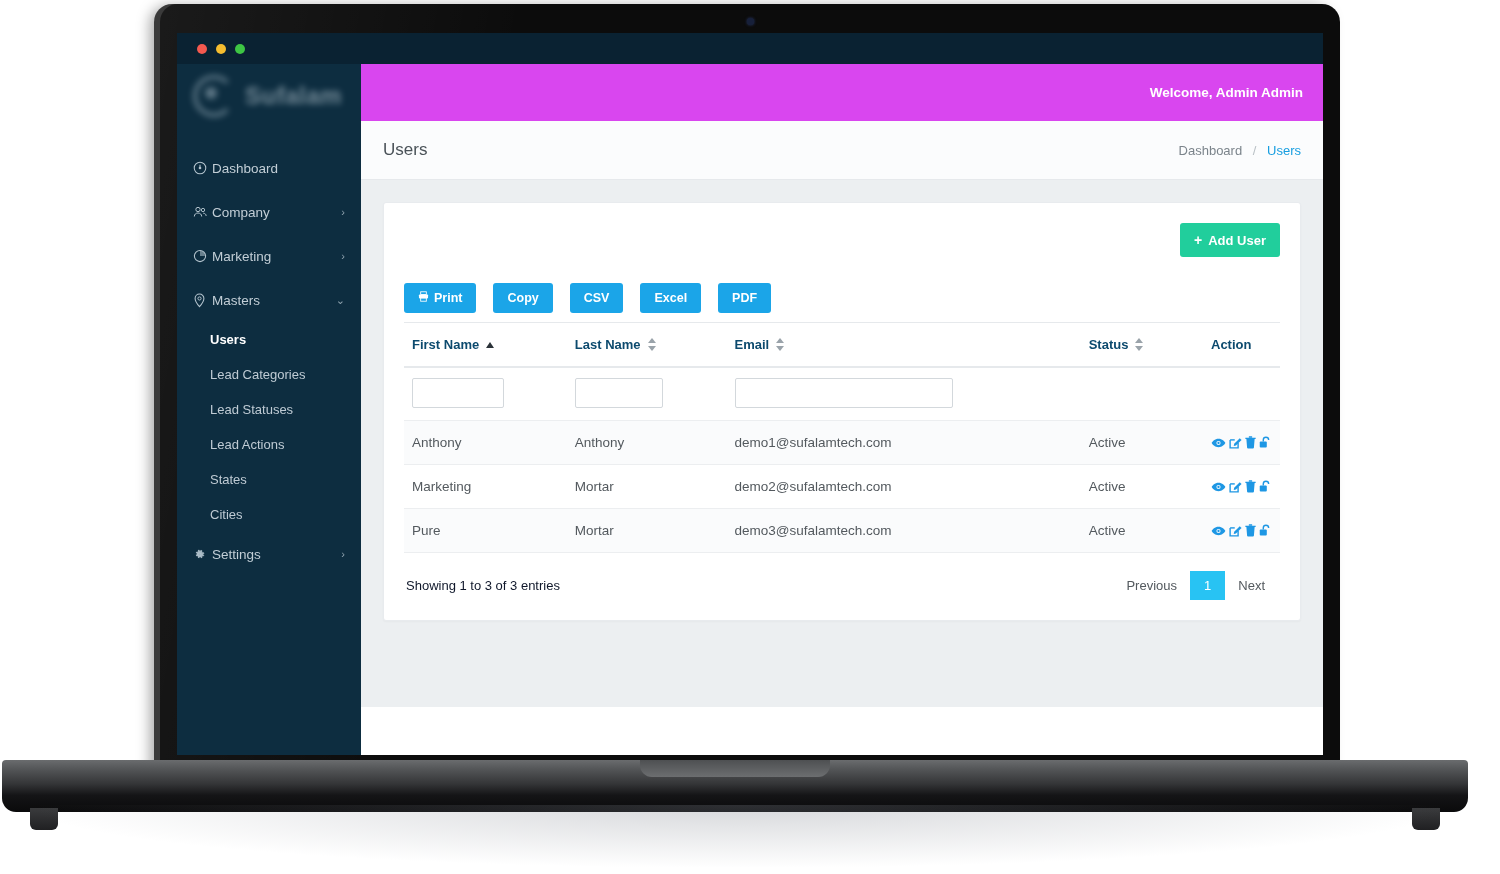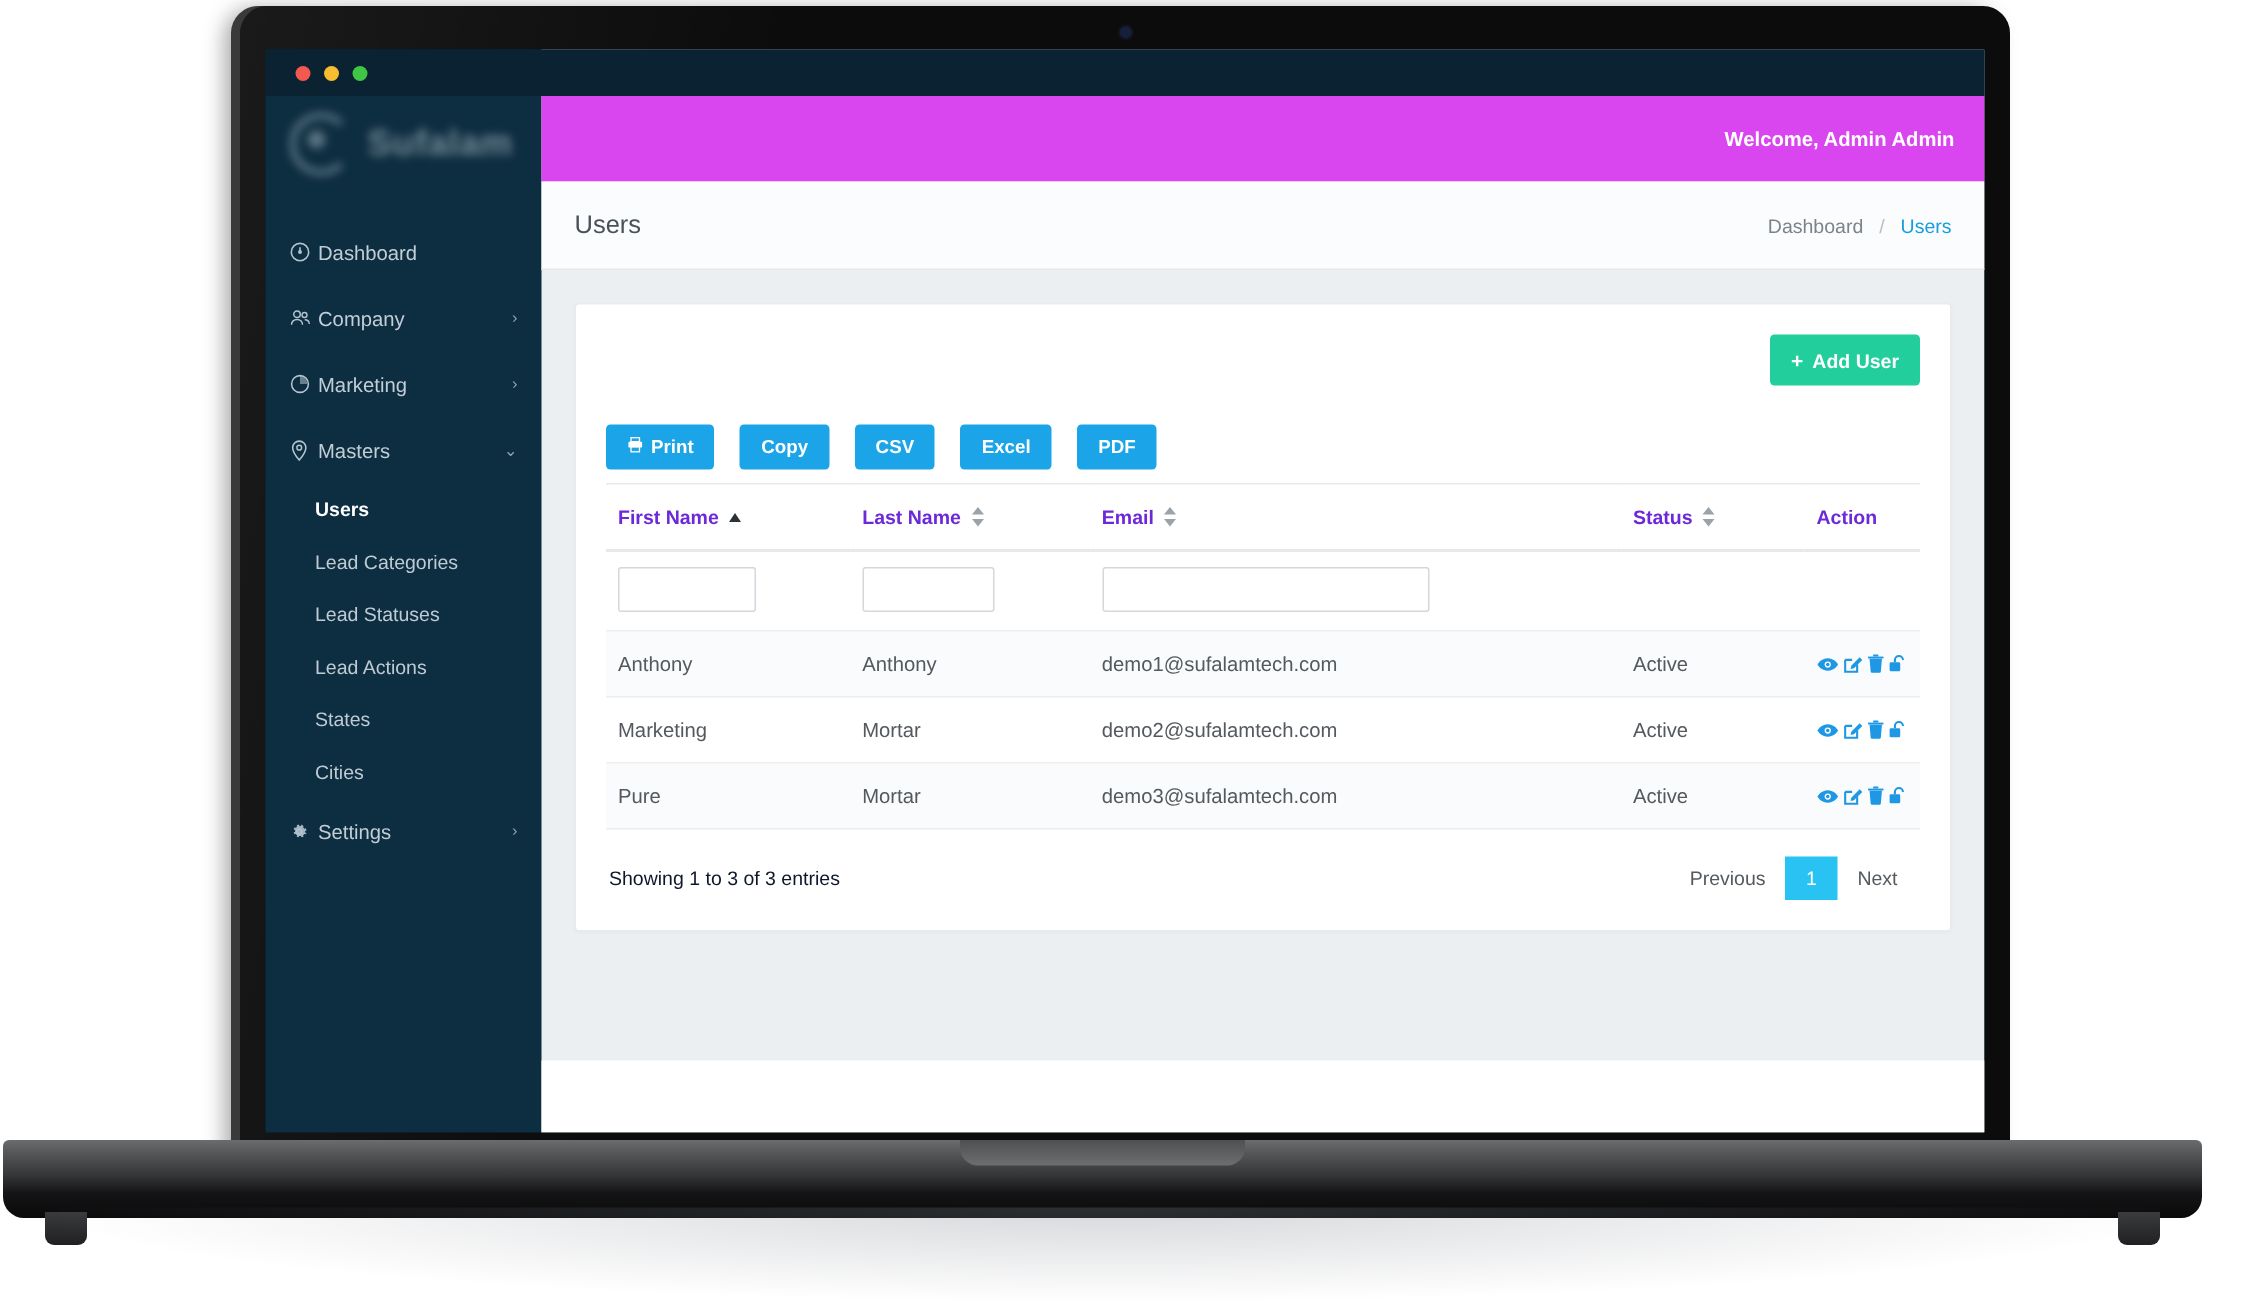--- a/index.html
+++ b/index.html
@@ -83,21 +83,21 @@
     padding:9px 14px;font-size:13px;font-weight:700;cursor:pointer;
     font-family:"Liberation Sans",sans-serif;display:inline-flex;align-items:center;gap:6px;}
   .btn-add .plus{font-size:14px;font-weight:700;}
 
   .export{display:flex;gap:17px;margin-bottom:9px;}
   .btn-exp{background:#1ba5e8;color:#fff;border:none;border-radius:3px;padding:8px 14px;
     font-size:12.5px;font-weight:700;cursor:pointer;font-family:"Liberation Sans",sans-serif;
     display:inline-flex;align-items:center;gap:5px;}
 
   table{width:100%;border-collapse:collapse;}
-  thead th{text-align:left;font-size:13px;color:#6d28d9;font-weight:700;
+  thead th{text-align:left;font-size:13px;color:#0c4a6e;font-weight:700;
     padding:14px 8px;border-top:1px solid #e6e9ec;border-bottom:2px solid #e6e9ec;}
   .sortwrap{display:inline-flex;align-items:center;gap:7px;}
   .sort-asc{display:inline-block;width:0;height:0;border-left:4.5px solid transparent;
     border-right:4.5px solid transparent;border-bottom:6px solid #2b3238;}
   .sort-both{display:inline-flex;flex-direction:column;gap:2.5px;}
   .sort-both i{display:block;width:0;height:0;border-left:4px solid transparent;
     border-right:4px solid transparent;}
   .sort-both i.up{border-bottom:5px solid #9aa3aa;}
   .sort-both i.dn{border-top:5px solid #9aa3aa;}
 

